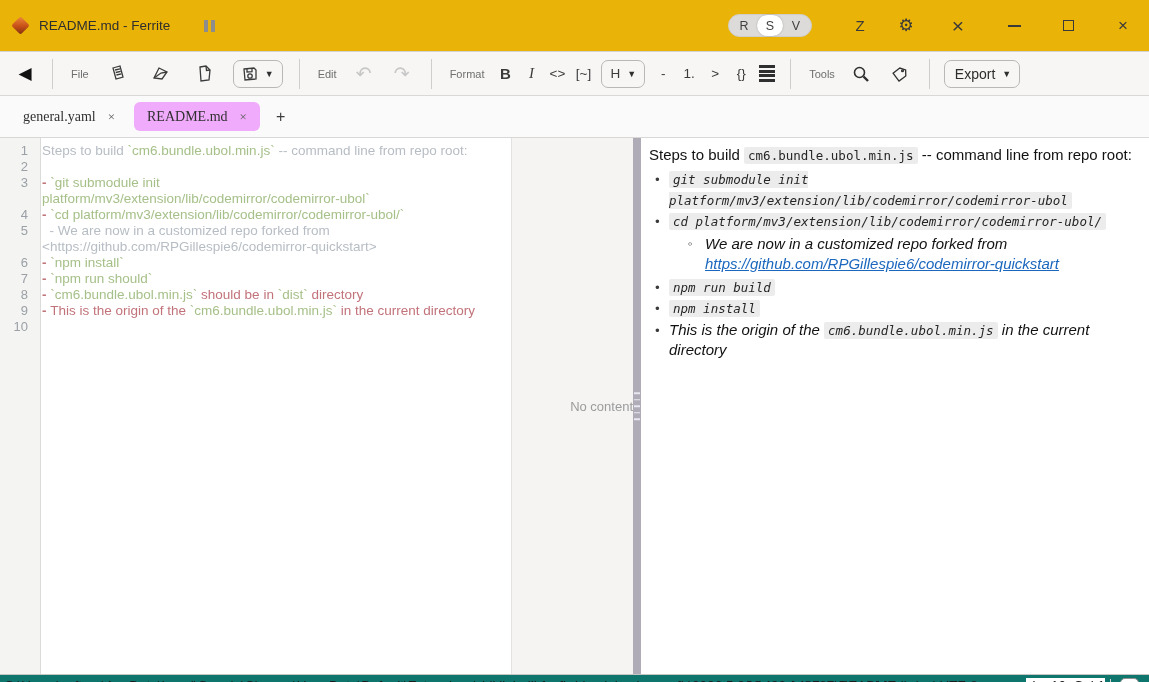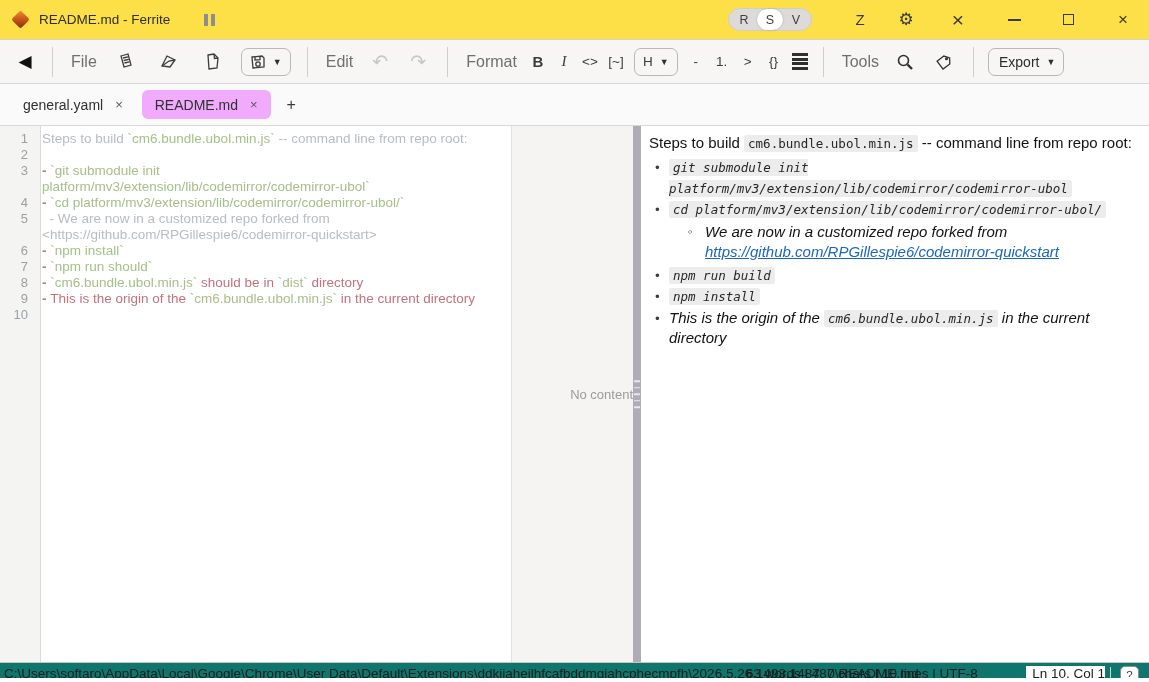--- a/index.html
+++ b/index.html
@@ -1,19 +1,19 @@
 <!DOCTYPE html>
 <html><head>
 <meta charset="utf-8">
 <style>
   * { margin:0; padding:0; box-sizing:border-box; }
   html,body { width:1149px; height:682px; font-family:"Liberation Sans","DejaVu Sans",sans-serif; background:#fff; overflow:hidden; }
 
   
-  .titlebar { height:40px; background:#fde047; border-bottom:1px solid #d5d3d1; display:flex; align-items:center; padding:12px 14px; }
+  .titlebar { height:52px; background:#eab308; border-bottom:1px solid #d5d3d1; display:flex; align-items:center; padding:12px 14px; }
   .logo { width:13px; height:13px; background:linear-gradient(135deg,#ef8a3a 0%,#c64f17 55%,#7e2f10 100%); transform:rotate(45deg); border-radius:2px; margin-right:12px; flex:none; }
   .win-title { font-size:13.5px; color:#2e2e2e; }
   .pause-ind { display:flex; gap:3px; margin-left:34px; }
   .pause-ind i { width:4px; height:12px; background:#8d8d8d; display:block; }
   .tb-spacer { flex:1; }
   .tb-right { display:flex; align-items:center; }
   .seg-pill { display:flex; align-items:center; background:#dcdbd9; border:1px solid #cfcecd; border-radius:12px; height:23px; padding:0 2px; }
   .seg { width:26px; height:21px; display:flex; align-items:center; justify-content:center; font-size:12.5px; color:#3f3f3f; border-radius:11px; cursor:default; }
   .seg.active { background:#ffffff; box-shadow:0 0 2px rgba(0,0,0,.25); }
   .tb-btn { color:#3a3a3a; display:flex; align-items:center; justify-content:center; }
@@ -22,38 +22,38 @@
   .bigx-btn { font-size:21px; font-weight:300; margin-left:28px; width:24px; }
   .min-btn { margin-left:32px; width:24px; }
   .min-btn i { width:13px; height:2px; background:#3a3a3a; display:block; }
   .max-btn { margin-left:30px; width:24px; }
   .max-btn i { width:11px; height:11px; border:1.5px solid #3a3a3a; display:block; }
   .close-btn { font-size:17px; margin-left:31px; width:24px; }
 
   
   .toolbar { height:44px; background:#f7f6f5; border-bottom:1px solid #d9d8d6; display:flex; align-items:center; padding:0 8px; color:#3b3b3b; }
   .tool-div { width:1px; height:30px; background:#cfcecd; margin:0 10px; flex:none; }
-  .t-label { font-size:16px; color:#6f6f6f; margin:1px 8px; }
+  .t-label { font-size:11px; color:#6f6f6f; margin:1px 8px; }
   .t-btn { display:flex; align-items:center; justify-content:center; min-width:26px; height:28px; padding:0 4px; border-radius:5px; color:#3b3b3b; font-size:14px; }
   .t-btn svg { display:block; }
   .t-btn.disabled { color:#c7c7c7; }
   .t-btn.arrowglyph { font-size:19px; }
   .bordered { border:1px solid #b9b8b6; border-radius:7px; padding:0 8px; height:28px; display:flex; align-items:center; gap:7px; background:transparent; }
   .caret { font-size:9px; color:#2f2f2f; }
   .back-btn { font-size:17px; color:#111; margin:0 4px; }
   .fmt { font-size:13.5px; letter-spacing:0; }
   .fmt.bold { font-weight:700; font-size:15px; }
   .fmt.italic { font-style:italic; font-family:"Liberation Serif",serif; font-size:15px; }
   .tablebars { display:flex; flex-direction:column; gap:1.5px; }
   .tablebars i { width:16px; height:3px; background:#2f2f2f; display:block; }
   .export-btn { font-size:14px; color:#2c2c2c; margin-left:2px; }
 
   
   .tabbar { height:42px; background:#fbfafa; border-bottom:1px solid #d8d7d5; display:flex; align-items:center; padding:0 10px; }
-  .tab { display:flex; align-items:center; gap:12px; height:29px; padding:0 13px; border-radius:6px; font-size:14px; color:#303030; margin-right:6px; }
+  .tab { display:flex; align-items:center; gap:12px; height:29px; padding:0 13px; border-radius:6px; font-size:14px; color:#303030; margin-right:6px;font-family:Liberation Serif, serif; }
   .tab .x { font-size:13px; color:#5a5a5a; }
   .tab.active { background:#f0abfc; }
   .newtab { font-size:16px; color:#3c3c3c; padding:0 10px; }
 
   
   .main { display:flex; height:536px; }
   .editor { width:512px; position:relative; background:#fff; border-right:1px solid #e3e2e1; overflow:hidden; padding-top:5px; }
   .editor::before { content:""; position:absolute; left:0; top:0; bottom:0; width:40px; background:#f4f4f3; border-right:1px solid #dbdbda; }
   .ed-row { display:flex; position:relative; line-height:16px; font-size:13.5px; }
   .ed-gutter { width:34px; padding-right:6px; text-align:right; color:#9aa0a6; flex:none; font-size:13px; }

